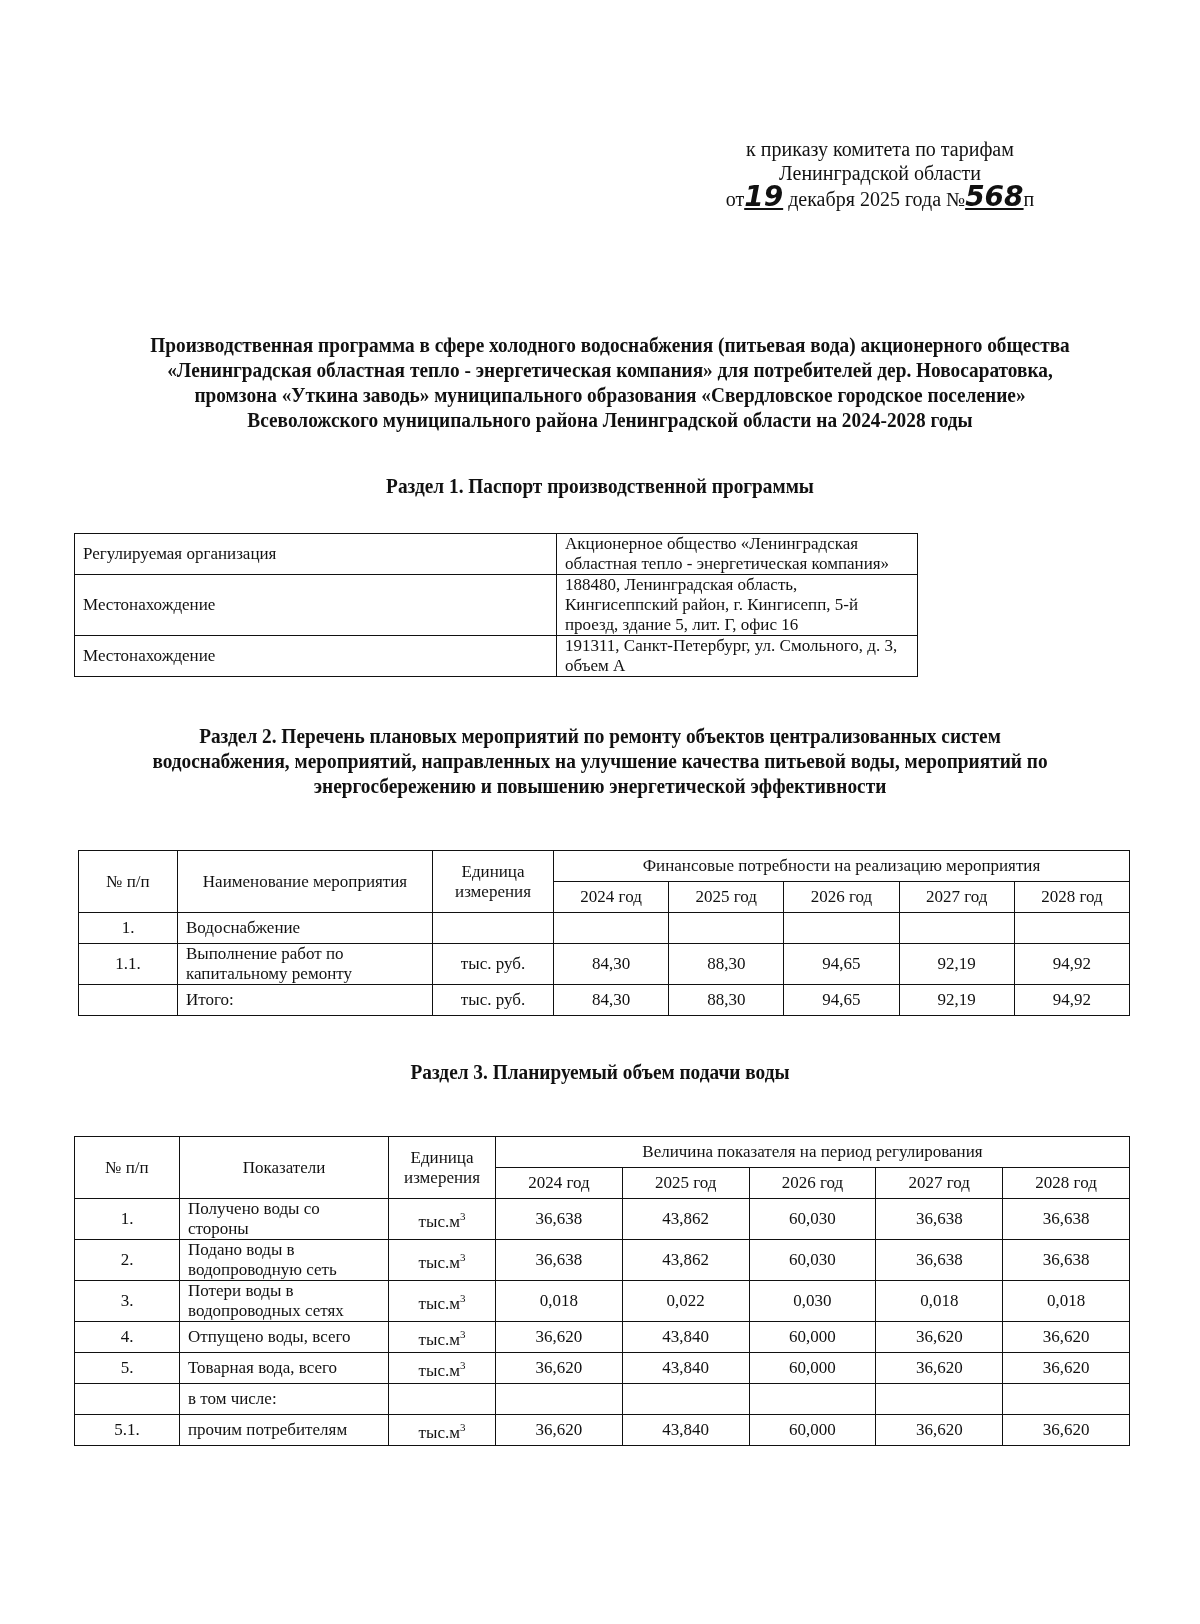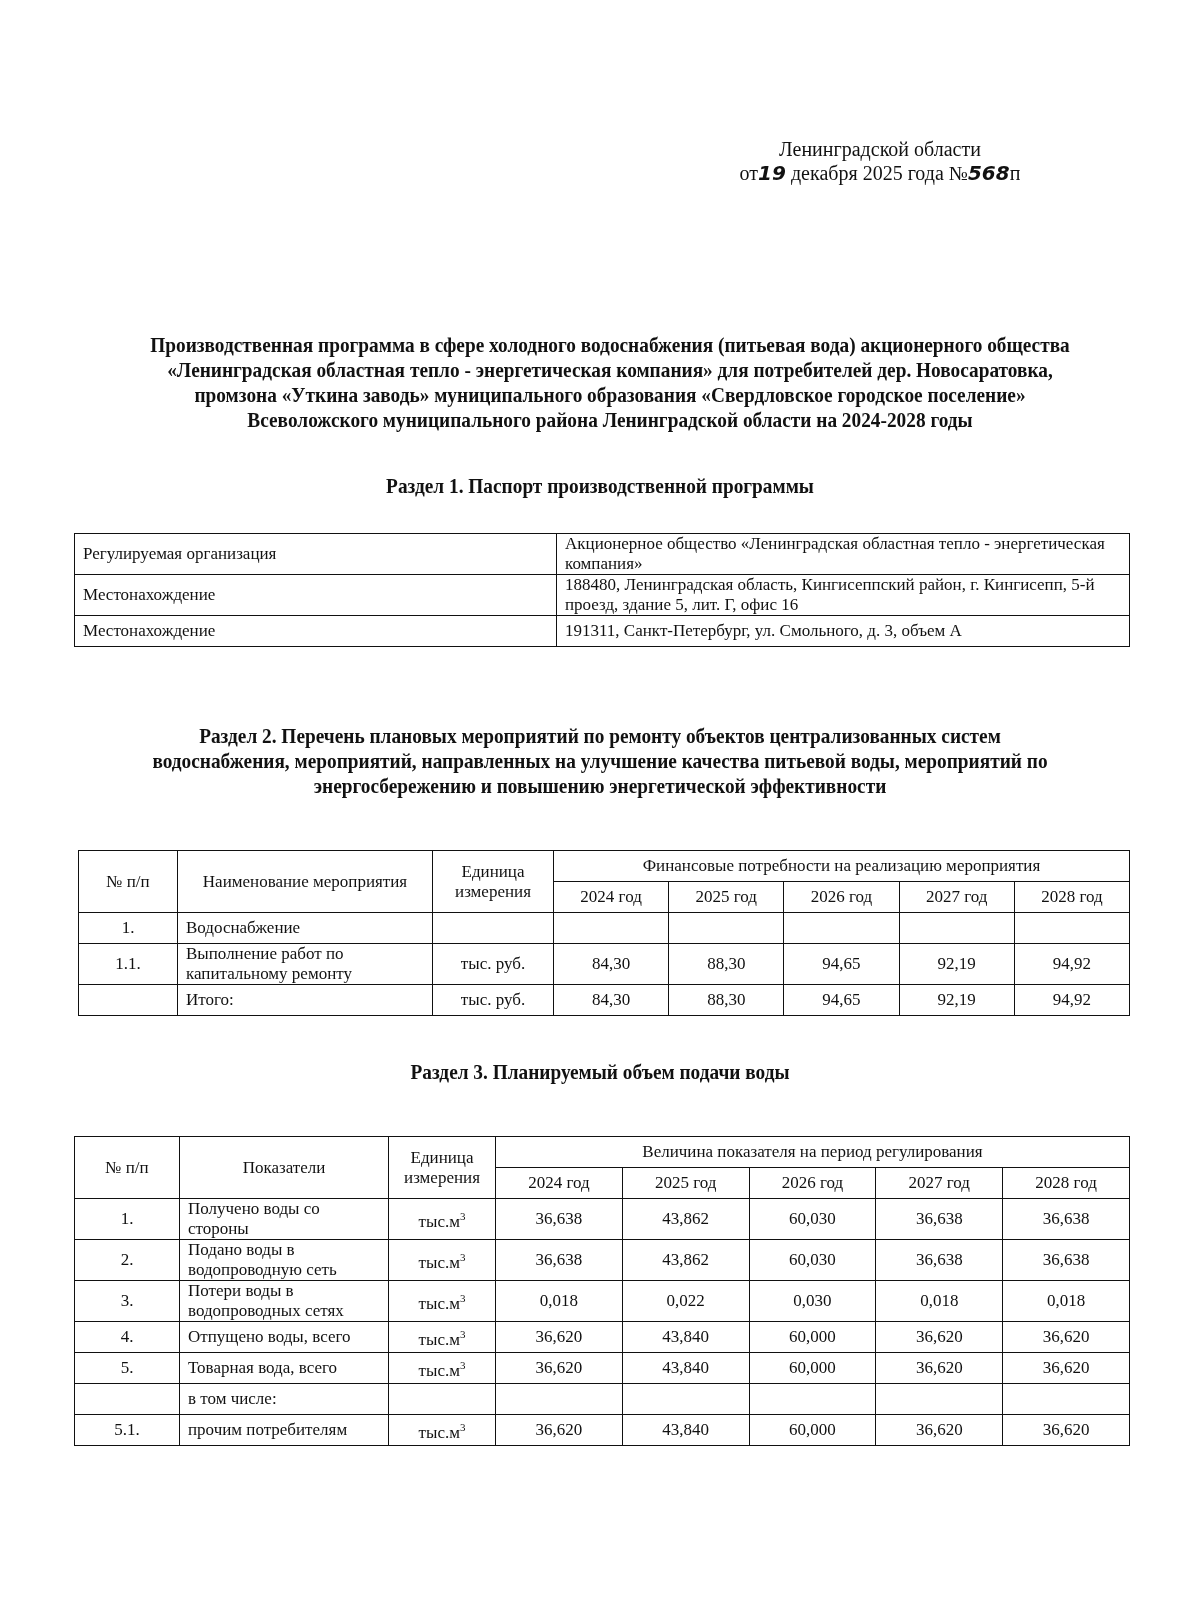--- a/index.html
+++ b/index.html
@@ -5,48 +5,49 @@
   html, body { margin: 0; padding: 0; }
   body {
     width: 1200px; height: 1624px; background: #fff; color: #111;
     font-family: "Liberation Serif", "DejaVu Serif", serif;
     position: relative; overflow: hidden;
   }
   .appendix {
     position: absolute; left: 700px; top: 137px; width: 360px;
     text-align: center; font-size: 20px; line-height: 24px;
   }
-  .appendix .hand { font-style: italic; font-weight: bold; font-family: "DejaVu Sans", sans-serif; font-size: 20px; }
+  .appendix .hand { font-style: italic; font-weight: bold; text-decoration: underline; font-family: "DejaVu Sans", sans-serif; font-size: 28px; }
   .main-title {
     position: absolute; left: 90px; top: 333px; width: 1040px;
     text-align: center; font-weight: bold; font-size: 21px; line-height: 25px;
     transform: scaleX(0.92); transform-origin: center top;
   }
   .section-title {
     position: absolute; width: 1200px; left: 0; text-align: center;
     font-weight: bold; font-size: 21px; line-height: 25px;
     transform: scaleX(0.92);
   }
   table { border-collapse: collapse; position: absolute; font-size: 17px; }
   td, th { border: 1.5px solid #111; padding: 0 8px; font-weight: normal; }
-  .t1 { left: 74px; top: 533px; width: 1056px; }
+  .t1 { left: 74px; top: 533px; width: 844px; }
   .t1 td { height: 30px; line-height: 20px; }
   .t1 td:first-child { width: 465px; }
   .t2, .t3 { text-align: center; }
   .t2 { left: 78px; top: 850px; width: 1052px; }
   .t2 td, .t2 th { height: 30px; line-height: 20px; }
   .t3 { left: 74px; top: 1136px; width: 1056px; }
   .t3 td, .t3 th { height: 30px; line-height: 20px; }
   .left { text-align: left; }
   sup { font-size: 11px; }
 </style>
 </head>
 <body>
 
 <div class="appendix">
+  <div>к приказу комитета по тарифам</div>
   <div>Ленинградской области</div>
   <div><span>от</span><span class="hand">19</span> <span>декабря 2025 года №</span><span class="hand">568</span><span>п</span></div>
 </div>
 
 <div class="main-title">Производственная программа в сфере холодного водоснабжения (питьевая вода) акционерного общества «Ленинградская областная тепло - энергетическая компания» для потребителей дер. Новосаратовка, промзона «Уткина заводь» муниципального образования «Свердловское городское поселение» Всеволожского муниципального района Ленинградской области на 2024-2028 годы</div>
 
 <div class="section-title" style="top:474px">Раздел 1. Паспорт производственной программы</div>
 <table class="t1">
     <tbody id="t1b">
       <tr>

